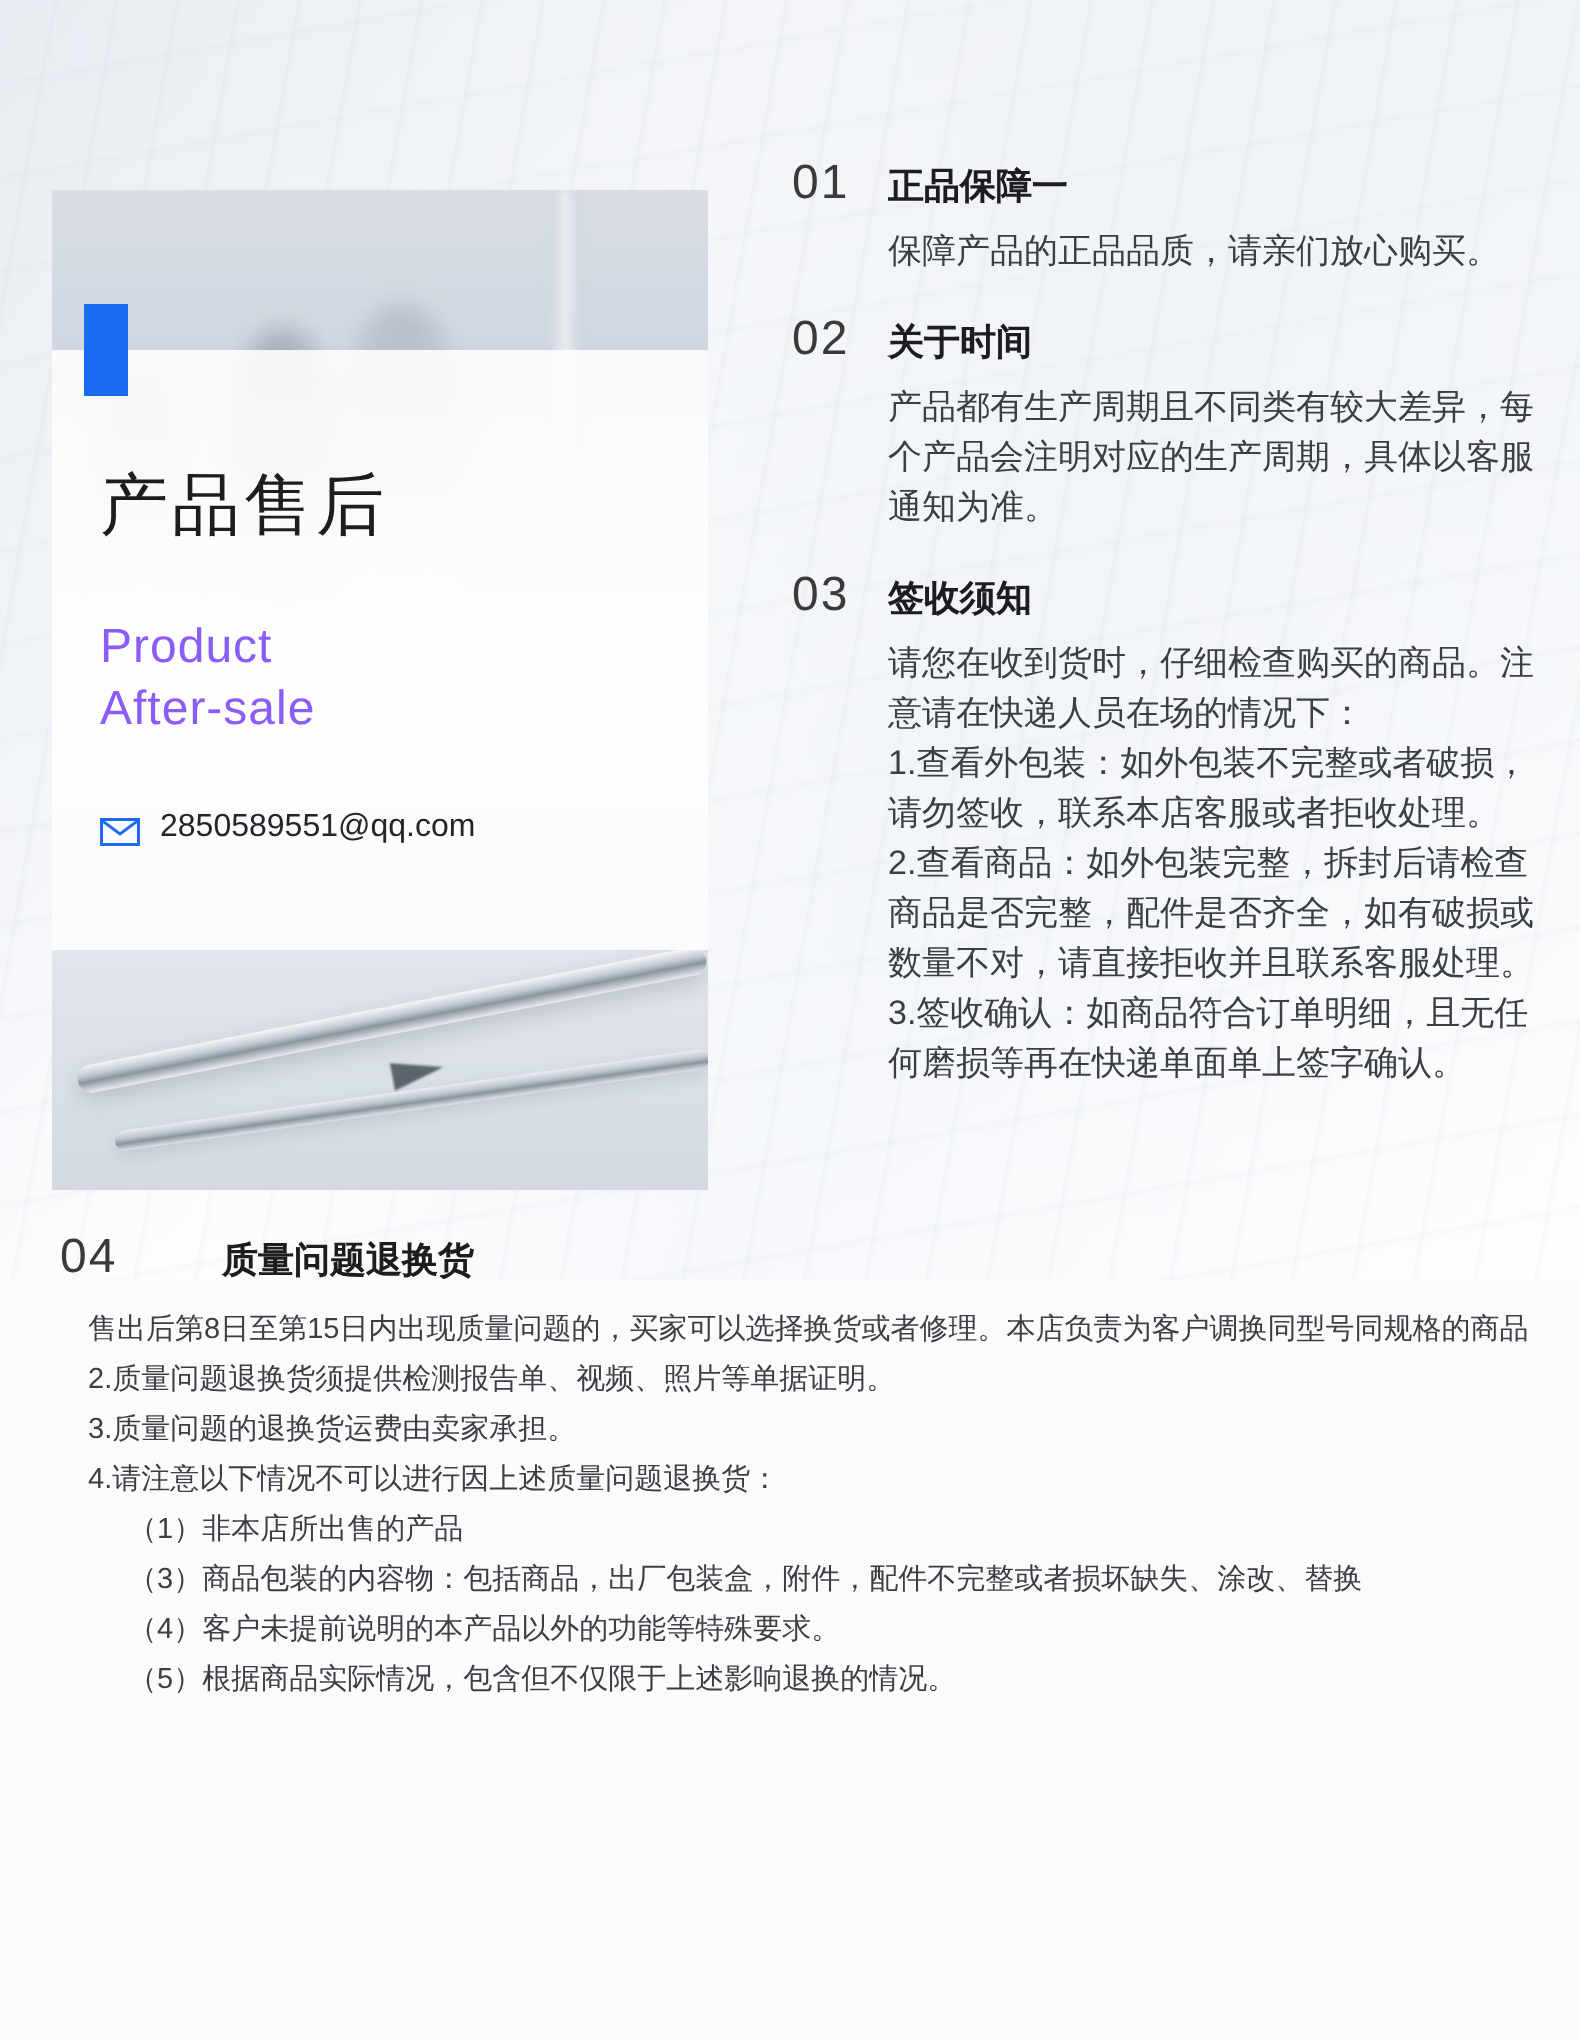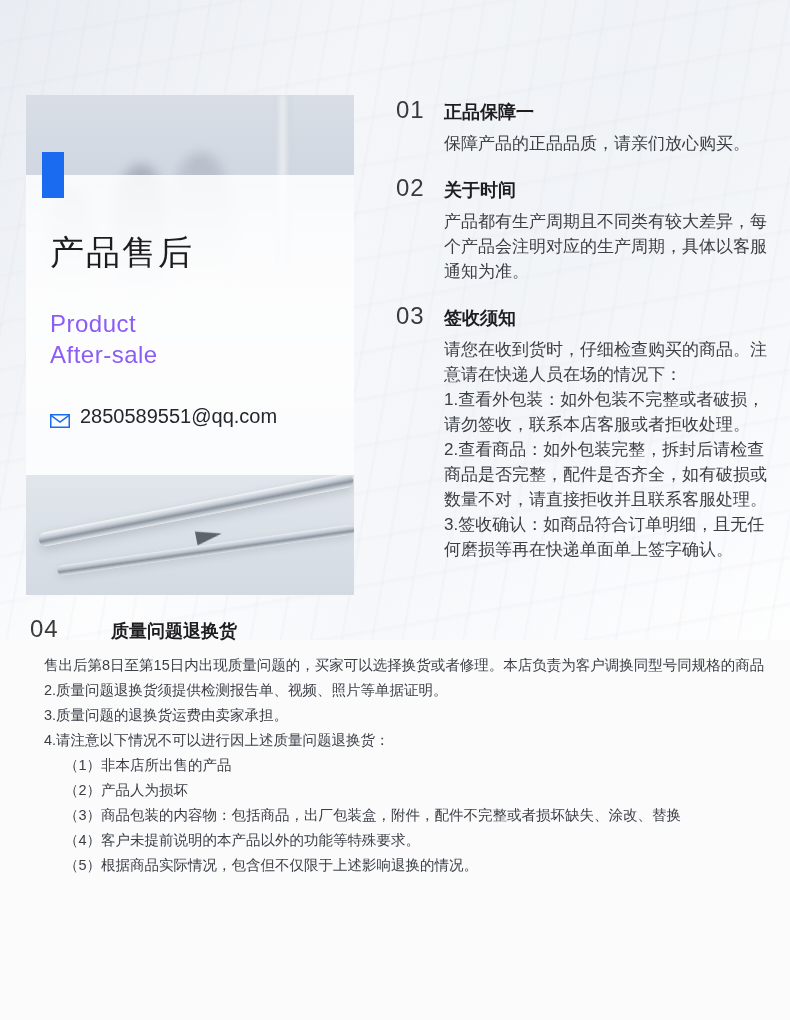--- a/index.html
+++ b/index.html
@@ -121,34 +121,34 @@
     font-size: 24px;
     line-height: 31px;
     color: #8b5cf6;
     font-weight: 400;
     letter-spacing: .5px;
   }
   .hero-mail {
     position: absolute;
     left: 50px; top: 405px;
     display: flex;
-    align-items: center;
+    align-items: flex-end;
     gap: 10px;
-    font-size: 20px;
+    font-size: 16px;
     color: #22262b;
   }
   .mail-icon {
     width: 20px; height: 14px;
     display: inline-block;
   }
 
   
   .right-col {
     position: absolute;
-    left: 396px; top: 96px;
+    left: 396px; top: 78px;
     width: 372px;
   }
   .item { margin-bottom: 18px; }
   .item-head {
     display: flex;
     align-items: baseline;
     gap: 14px;
   }
   .num {
     font-size: 24px;
@@ -280,20 +280,19 @@
     <div class="bottom-head">
       <span class="num">04</span>
       <span class="bottom-title">质量问题退换货</span>
     </div>
     <div class="bottom-body">
       <p>售出后第8日至第15日内出现质量问题的，买家可以选择换货或者修理。本店负责为客户调换同型号同规格的商品</p>
       <p>2.质量问题退换货须提供检测报告单、视频、照片等单据证明。</p>
       <p>3.质量问题的退换货运费由卖家承担。</p>
       <p>4.请注意以下情况不可以进行因上述质量问题退换货：</p>
       <p class="indent">（1）非本店所出售的产品</p>
-      <p class="indent">（2）产品人为损坏</p>
       <p class="indent">（3）商品包装的内容物：包括商品，出厂包装盒，附件，配件不完整或者损坏缺失、涂改、替换</p>
       <p class="indent">（4）客户未提前说明的本产品以外的功能等特殊要求。</p>
       <p class="indent">（5）根据商品实际情况，包含但不仅限于上述影响退换的情况。</p>
     </div>
   </div>
 
 </div>
 
 </body></html>

